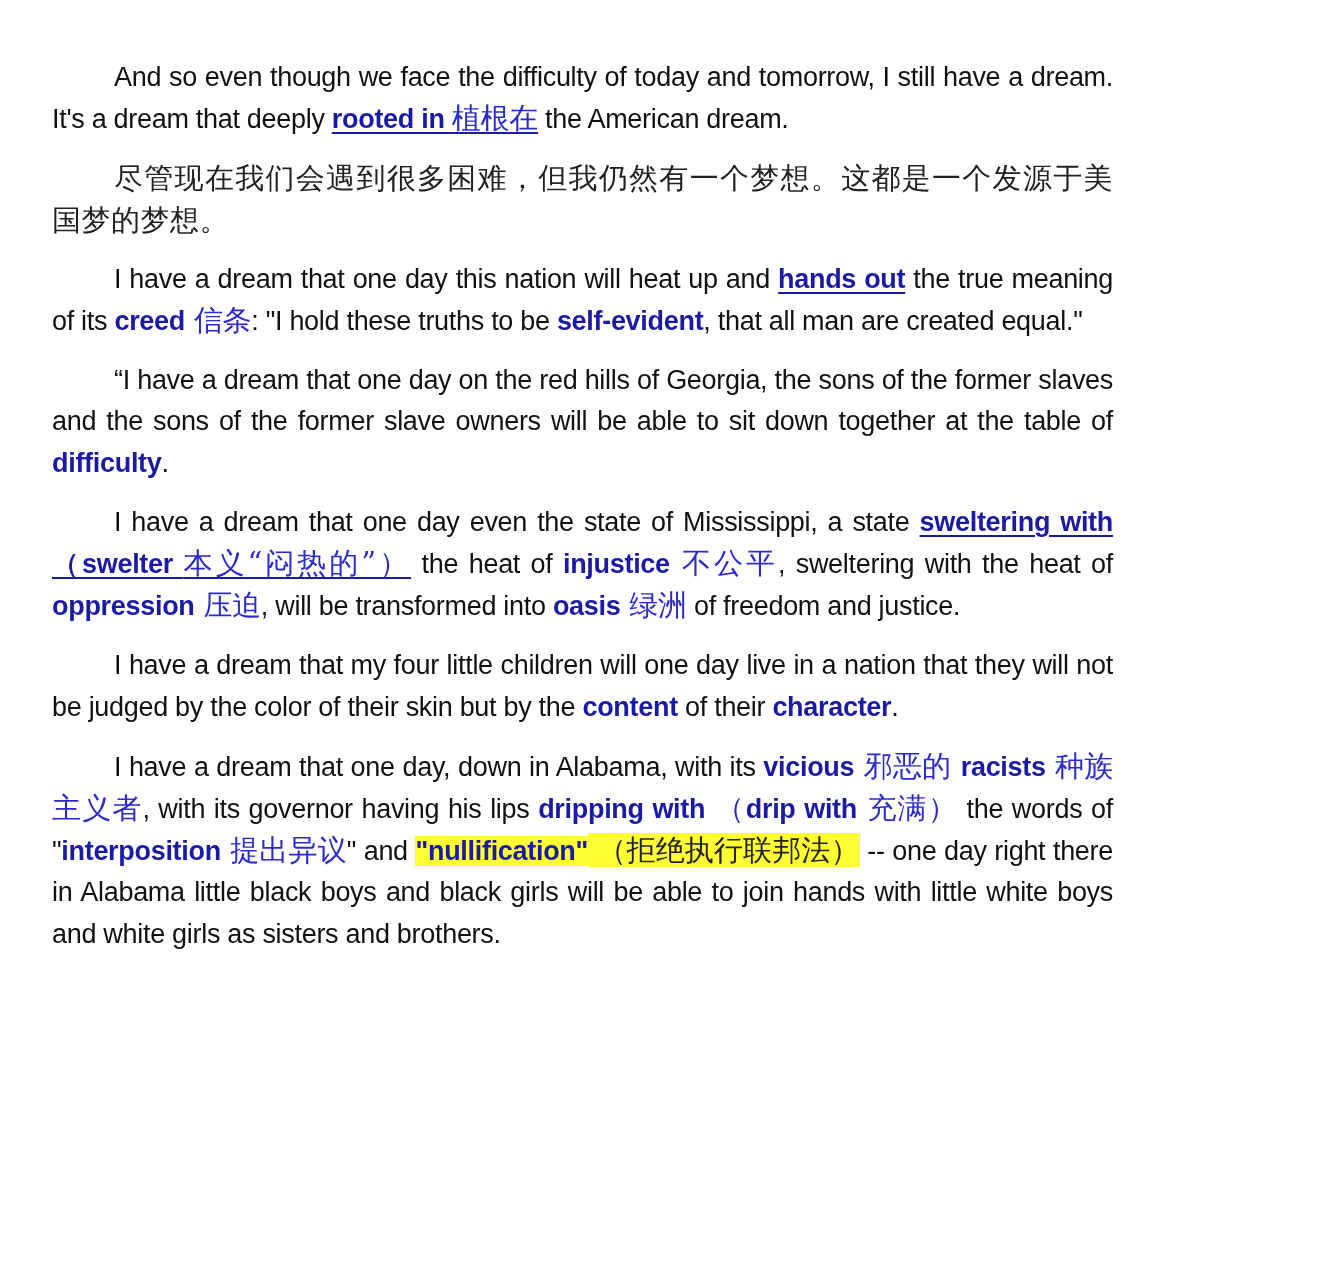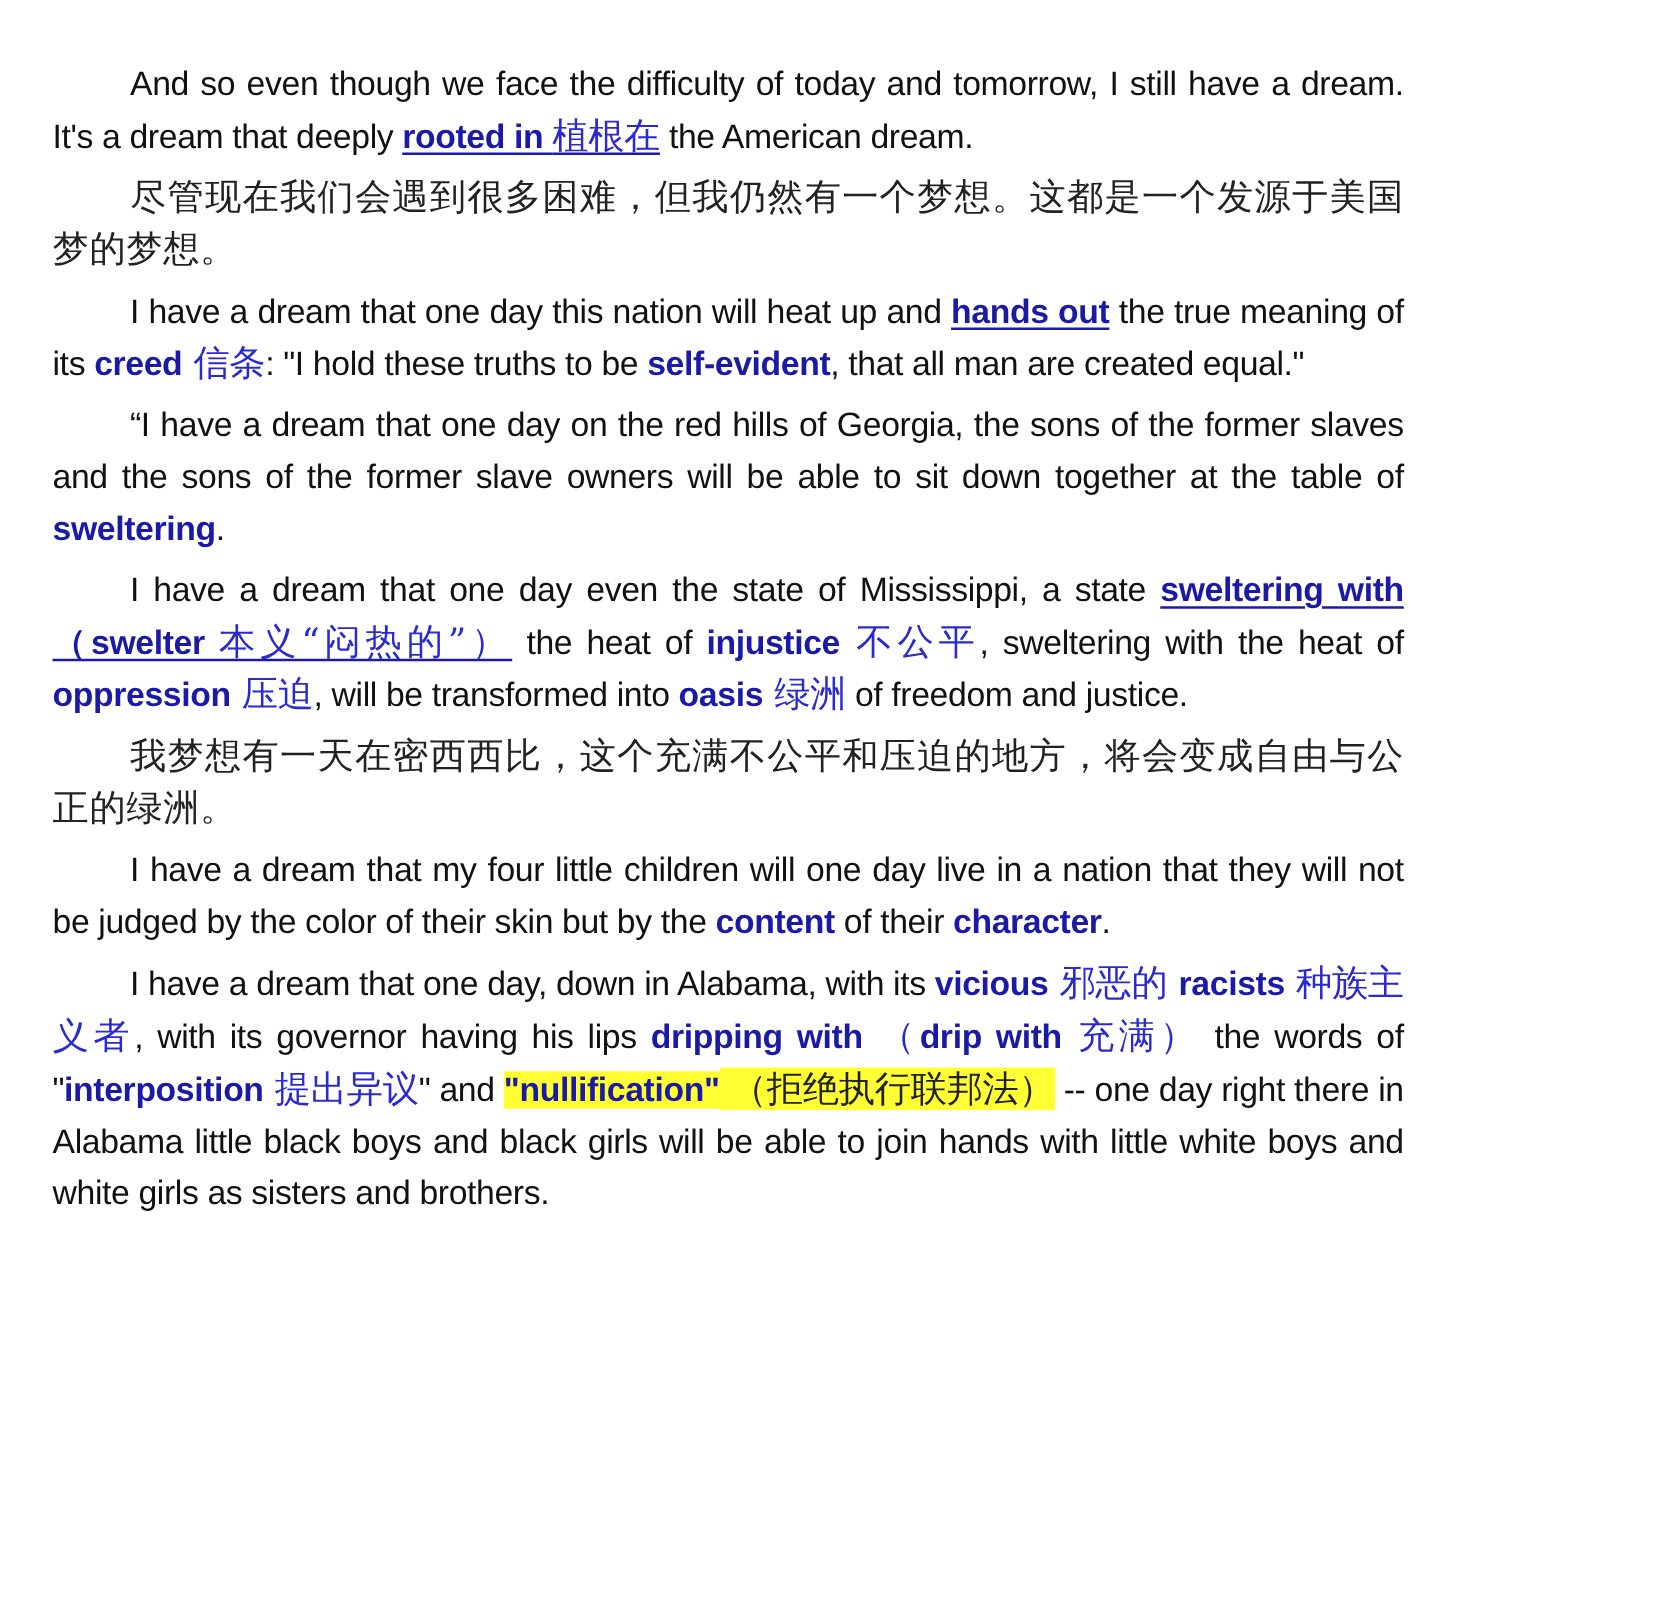--- a/index.html
+++ b/index.html
@@ -18,21 +18,21 @@
       left: 34px;
       top: 39px;
       width: 1097px;
       font-family: "Liberation Sans", "DejaVu Sans", sans-serif;
       font-size: 27px;
       line-height: 41.2px;
       color: #111111;
       letter-spacing: -0.3px;
     }
     .p {
-      margin: 8px;
+      margin: 18px;
       text-indent: 62px;
       text-align: justify;
       text-align-last: left;
     }
     .p.zh {
       font-family: Liberation Sans, sans-serif;
       font-size: 29px;
       letter-spacing: 0.5px;
       color: #222222;
     }
@@ -65,29 +65,28 @@
   </p>
 
   <p class="p zh">尽管现在我们会遇到很多困难，但我仍然有一个梦想。这都是一个发源于美国梦的梦想。</p>
 
   <p class="p">
     <span>I have a dream that one day this nation will heat up and </span><span class="kw u">hands out</span><span> the true meaning of its </span><span class="kw">creed</span><span class="gloss">  信条</span><span>: "I hold these truths to be </span><span class="kw">self-evident</span><span>, that all man are created equal."</span>
   </p>
 
 
   <p class="p">
-    <span>“I have a dream that one day on the red hills of Georgia, the sons of the former slaves and the sons of the former slave owners will be able to sit down together at the table of </span><span class="kw">sweltering</span><span>.</span>
+    <span>“I have a dream that one day on the red hills of Georgia, the sons of the former slaves and the sons of the former slave owners will be able to sit down together at the table of </span><span class="kw">difficulty</span><span>.</span>
   </p>
 
 
   <p class="p">
     <span>I have a dream that one day even the state of Mississippi, a state </span><span class="kw u">sweltering with （swelter </span><span class="gloss u">本义“闷热的”）</span><span>  the heat of </span><span class="kw">injustice</span><span class="gloss">  不公平</span><span>, sweltering with the heat of </span><span class="kw">oppression</span><span class="gloss">  压迫</span><span>, will be transformed into </span><span class="kw">oasis</span><span class="gloss">  绿洲</span><span>  of freedom and justice.</span>
   </p>
 
-  <p class="p zh">我梦想有一天在密西西比，这个充满不公平和压迫的地方，将会变成自由与公正的绿洲。</p>
 
   <p class="p">
     <span>I have a dream that my four little children will one day live in a nation that they will not be judged by the color of their skin but by the </span><span class="kw">content</span><span> of their </span><span class="kw">character</span><span>.</span>
   </p>
 
 
 
   <p class="p">
     <span>I have a dream that one day, down in Alabama, with its </span><span class="kw">vicious</span><span class="gloss">    邪恶的 </span><span class="kw">racists</span><span class="gloss"> 种族主义者</span><span>, with its governor having his lips </span><span class="kw">dripping with</span><span class="gloss"> （</span><span class="kw">drip with</span><span class="gloss">  充满）</span><span>  the words of "</span><span class="kw">interposition</span><span class="gloss">  提出异议</span><span>" and </span><span class="kw hl">"nullification"</span><span class="hl" style="font-family: 'DejaVu Serif', 'Liberation Serif', serif; font-size: 29px; color:#222;"> （拒绝执行联邦法）</span><span>  -- one day right there in Alabama little black boys and black girls will be able to join hands with little white boys and white girls as sisters and brothers.</span>
   </p>

